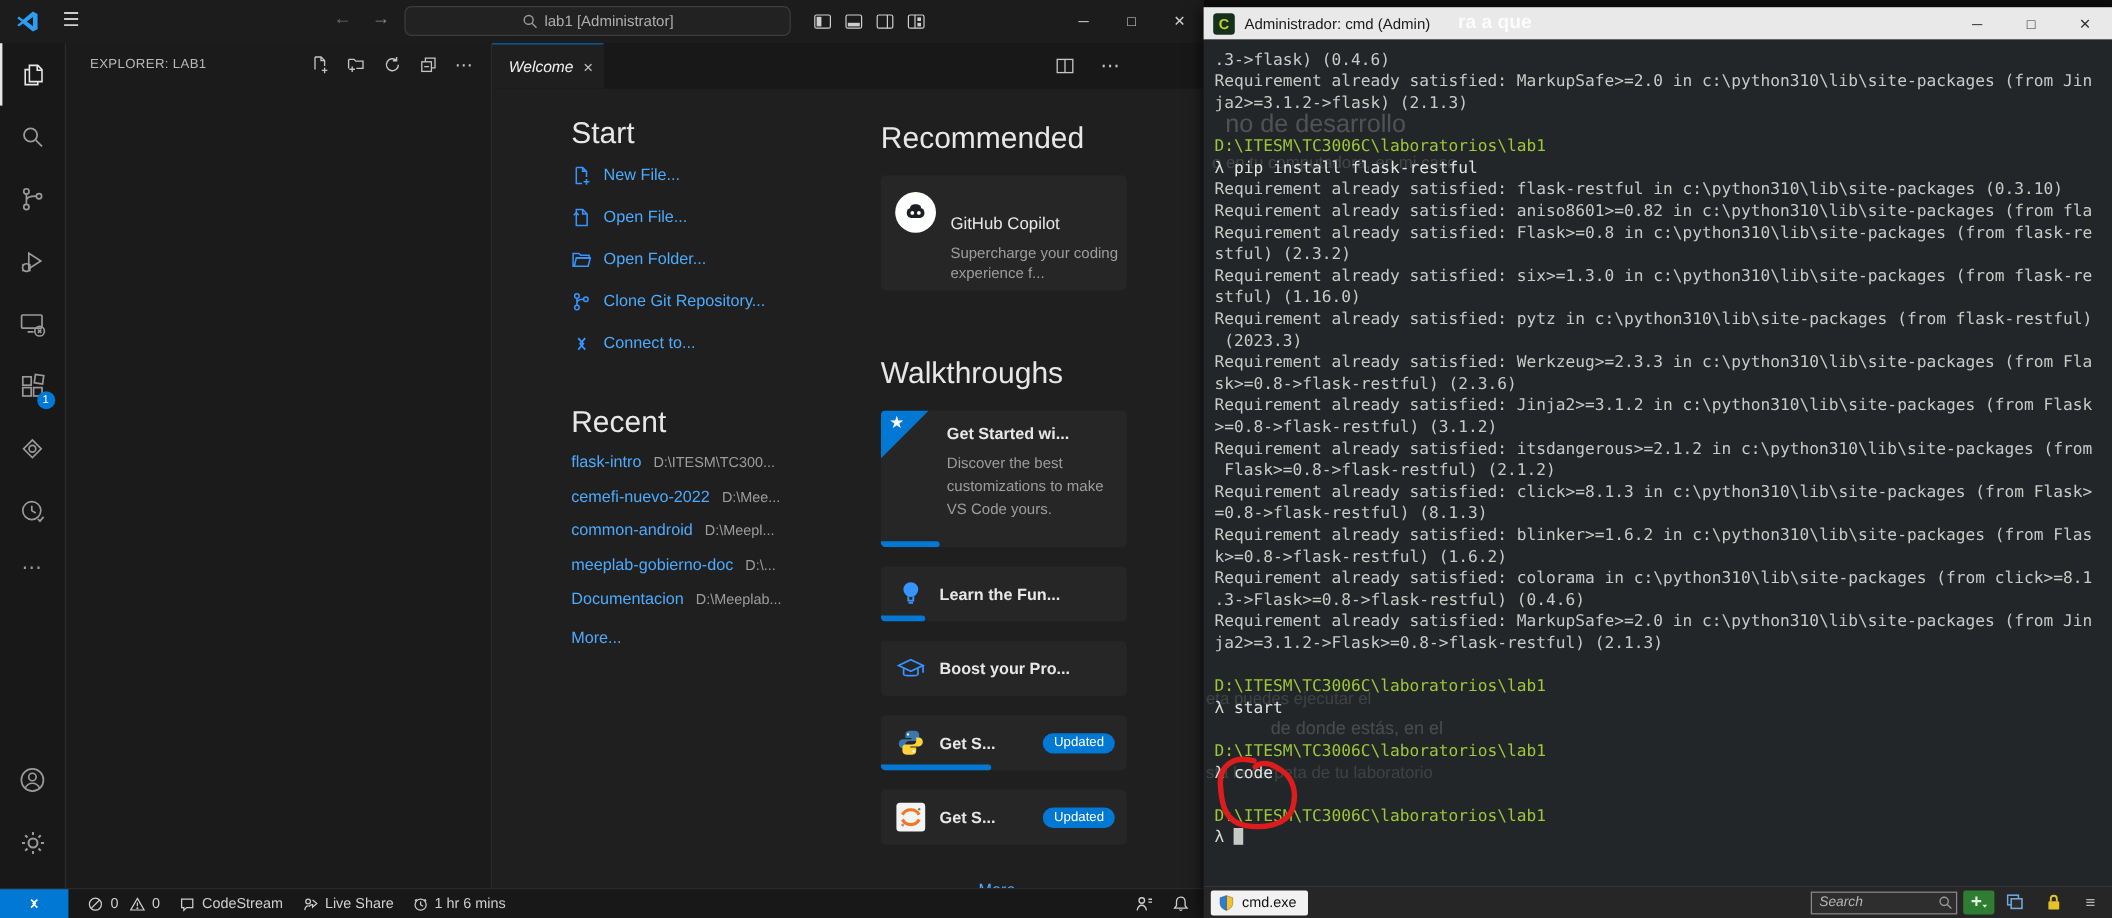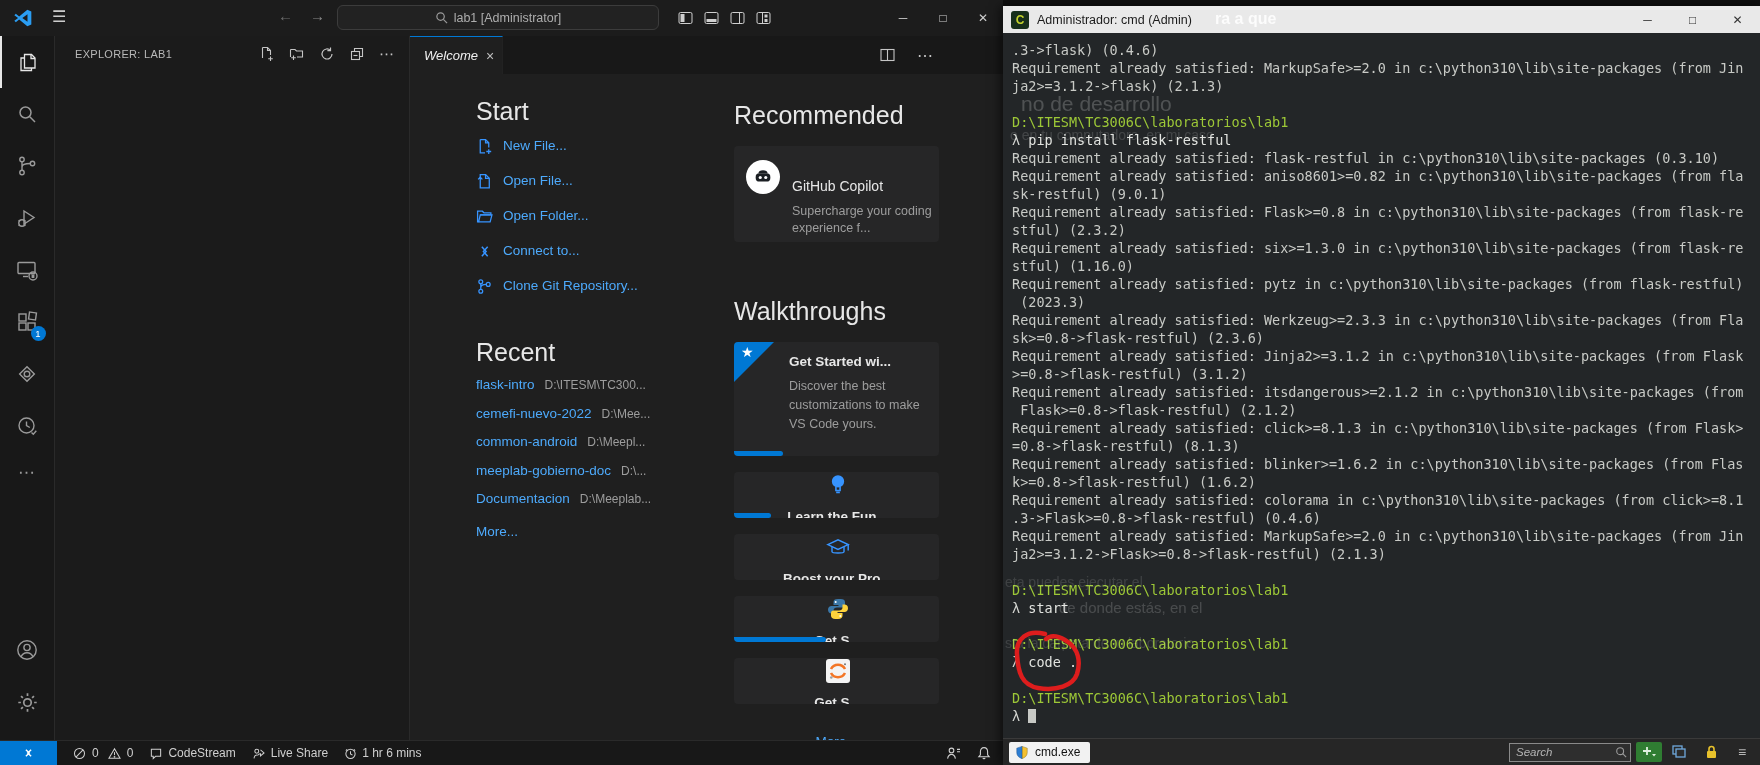--- a/index.html
+++ b/index.html
@@ -67,21 +67,21 @@
   .reco-card{margin-top:16px;width:205px;height:96px;background:#262627;border-radius:4px;position:relative;
       padding:14px 10px 10px 58px;cursor:pointer;}
   .copilot-circle{position:absolute;left:12px;top:14px;width:34px;height:34px;background:#fff;border-radius:50%;
       display:flex;align-items:center;justify-content:center;}
   .reco-title{font-size:14px;color:#e7e7e7;margin-top:18px;}
   .reco-desc{font-size:12.5px;color:#9d9d9d;line-height:17px;margin-top:9px;width:140px;}
   
   .walk-cards{margin-top:16px;display:flex;flex-direction:column;}
   .wcard{position:relative;width:205px;background:#262627;border-radius:4px;cursor:pointer;overflow:hidden;}
   .wcard.big{height:114px;margin-bottom:16px;padding:12px 10px 10px 55px;}
-  .wcard.row{height:46px;margin-bottom:16px;display:flex;align-items:center;padding:0 10px 0 12px;gap:11px;flex-direction:column;}
+  .wcard.row{height:46px;margin-bottom:16px;display:flex;align-items:center;padding:0 10px 0 12px;gap:11px;}
   .wcard .ribbon{position:absolute;left:0;top:0;width:0;height:0;border-top:40px solid #0078d4;border-right:40px solid transparent;}
   .wcard .ribbon-star{position:absolute;left:7px;top:2px;color:#fff;font-size:14px;}
   .wcard .w-title{font-size:13.5px;font-weight:bold;color:#e7e7e7;white-space:nowrap;}
   .wcard .w-desc{font-size:12.5px;color:#9d9d9d;line-height:19px;margin-top:8px;width:145px;}
   .wcard .w-badge{margin-left:auto;background:#0078d4;color:#fff;font-size:11px;border-radius:10px;padding:2.5px 9px;flex:none;}
   .wcard .w-prog{position:absolute;left:0;bottom:0;height:5px;background:#0078d4;border-radius:0 3px 3px 0;}
   .wcard .w-icon{width:26px;height:26px;flex:none;display:flex;align-items:center;justify-content:center;}
   .walk-more{text-align:center;font-size:13.5px;color:#4daafc;margin-top:14px;cursor:pointer;}
   
   .statusbar{height:25px;background:#181818;border-top:1px solid #2a2a2a;display:flex;align-items:center;flex:none;
@@ -342,37 +342,37 @@
                   <span class="si-icon">
                     <svg width="17" height="17" viewBox="0 0 16 16" fill="none" stroke="#3794ff" stroke-width="1.2">
                       <path d="M1.5 3 H6 L7.5 4.5 H14 V6.5 H4 L2.5 13 H1.5 Z"></path>
                       <path d="M4 6.5 H15 L13.3 13 H2.5"></path>
                     </svg>
                   </span>
                   <span class="si-label">Open Folder...</span>
                 </div>
                 <div class="start-item">
                   <span class="si-icon">
-                    <svg width="17" height="17" viewBox="0 0 16 16" fill="none" stroke="#3794ff" stroke-width="1.4">
-                      <path d="M5.5 3.5 L9.5 8 L5.5 12.5"></path>
-                      <path d="M11 3.5 L7 8 L11 12.5"></path>
-                    </svg>
-                  </span>
-                  <span class="si-label">Connect to...</span>
-                </div>
-                <div class="start-item">
-                  <span class="si-icon">
                     <svg width="17" height="17" viewBox="0 0 16 16" fill="none" stroke="#3794ff" stroke-width="1.2">
                       <circle cx="4.5" cy="3.5" r="1.8"></circle>
                       <circle cx="4.5" cy="12.5" r="1.8"></circle>
                       <circle cx="11.5" cy="6" r="1.8"></circle>
                       <path d="M4.5 5.3 V10.7 M4.5 9 C4.5 7 6.5 6 9.7 6"></path>
                     </svg>
                   </span>
                   <span class="si-label">Clone Git Repository...</span>
+                </div>
+                <div class="start-item">
+                  <span class="si-icon">
+                    <svg width="17" height="17" viewBox="0 0 16 16" fill="none" stroke="#3794ff" stroke-width="1.4">
+                      <path d="M5.5 3.5 L9.5 8 L5.5 12.5"></path>
+                      <path d="M11 3.5 L7 8 L11 12.5"></path>
+                    </svg>
+                  </span>
+                  <span class="si-label">Connect to...</span>
                 </div>
               </div>
             <h1 class="w-h1 h-recent">Recent</h1>
             <div class="recent-list" id="recent-list">
                 <div class="recent-item">
                   <span class="ri-name">flask-intro</span>
                   <span class="ri-path">D:\ITESM\TC300...</span>
                 </div>
                 <div class="recent-item">
                   <span class="ri-name">cemefi-nuevo-2022</span>
@@ -545,21 +545,20 @@
     <div class="term-content">
       <div id="term-lines">
           <div class="t-line">.3-&gt;flask) (0.4.6)</div>
           <div class="t-line">Requirement already satisfied: MarkupSafe&gt;=2.0 in c:\python310\lib\site-packages (from Jin</div>
           <div class="t-line">ja2&gt;=3.1.2-&gt;flask) (2.1.3)</div>
           <div class="t-line">&nbsp;</div>
           <div class="t-line green">D:\ITESM\TC3006C\laboratorios\lab1</div>
           <div class="t-line"><span class="lam">λ </span><span class="cmdtxt">pip install flask-restful</span></div>
           <div class="t-line">Requirement already satisfied: flask-restful in c:\python310\lib\site-packages (0.3.10)</div>
           <div class="t-line">Requirement already satisfied: aniso8601&gt;=0.82 in c:\python310\lib\site-packages (from fla</div>
-          <div class="t-line">sk-restful) (9.0.1)</div>
           <div class="t-line">Requirement already satisfied: Flask&gt;=0.8 in c:\python310\lib\site-packages (from flask-re</div>
           <div class="t-line">stful) (2.3.2)</div>
           <div class="t-line">Requirement already satisfied: six&gt;=1.3.0 in c:\python310\lib\site-packages (from flask-re</div>
           <div class="t-line">stful) (1.16.0)</div>
           <div class="t-line">Requirement already satisfied: pytz in c:\python310\lib\site-packages (from flask-restful)</div>
           <div class="t-line"> (2023.3)</div>
           <div class="t-line">Requirement already satisfied: Werkzeug&gt;=2.3.3 in c:\python310\lib\site-packages (from Fla</div>
           <div class="t-line">sk&gt;=0.8-&gt;flask-restful) (2.3.6)</div>
           <div class="t-line">Requirement already satisfied: Jinja2&gt;=3.1.2 in c:\python310\lib\site-packages (from Flask</div>
           <div class="t-line">&gt;=0.8-&gt;flask-restful) (3.1.2)</div>

